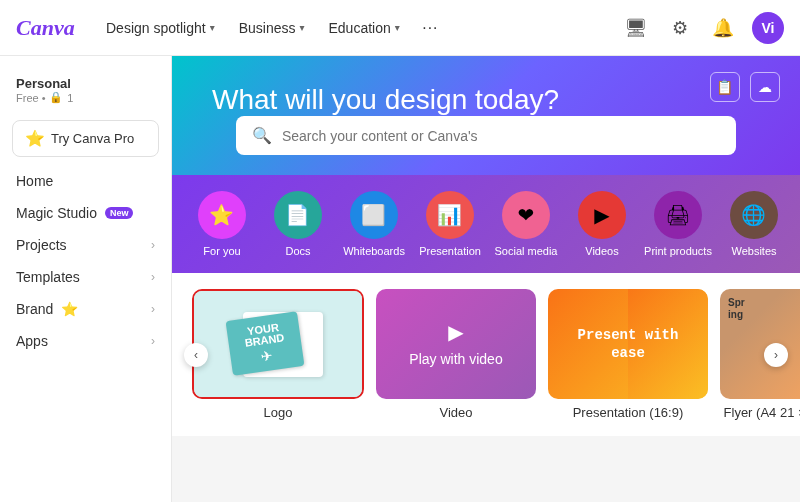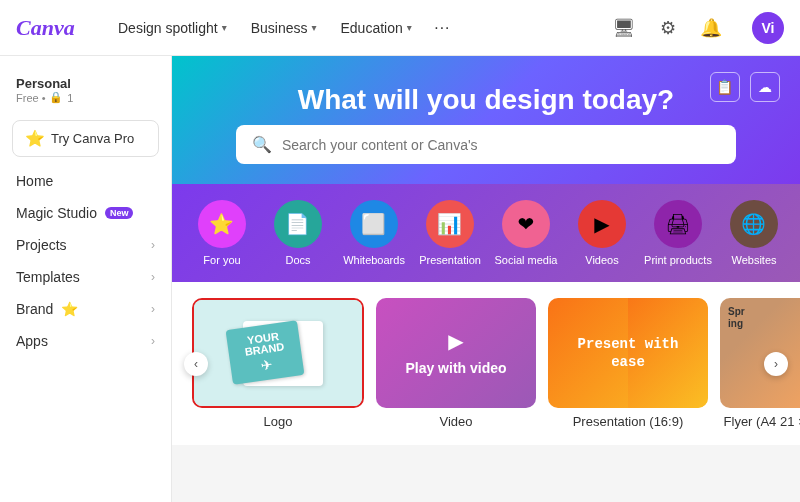--- a/index.html
+++ b/index.html
@@ -6,21 +6,21 @@
     body { font-family: -apple-system, BlinkMacSystemFont, 'Segoe UI', sans-serif; background: #f5f5f5; width: 800px; height: 502px; overflow: hidden; }
 
     
     .header {
       background: white;
       height: 56px;
       display: flex;
       align-items: center;
       padding: 0 16px;
       border-bottom: 1px solid #e8e8e8;
-      gap: 24px;
+      gap: 12px;
     }
     .logo {
       font-size: 22px;
       font-weight: 700;
       color: #7c3aed;
       font-family: Georgia, serif;
       font-style: italic;
       margin-right: 8px;
       min-width: 60px;
     }
@@ -167,24 +167,23 @@
     }
 
     
     .hero {
       background: linear-gradient(135deg, #00c4cc 0%, #6c63ff 50%, #7c3aed 100%);
       padding: 28px 40px 20px;
       position: relative;
     }
     .hero-title {
       font-size: 28px;
-      font-weight: 700;
-      color: white;
-      text-align: center;
-      margin-bottom: 9px;
+      font-weight: 400;
+      color: white;
+      margin-bottom: 0;
     }
     .hero-icons {
       position: absolute;
       top: 16px;
       right: 20px;
       display: flex;
       gap: 10px;
     }
     .hero-icon-btn {
       width: 30px;
@@ -290,21 +289,21 @@
       height: 110px;
       background: linear-gradient(135deg, #c850c0 0%, #9b59b6 100%);
       border-radius: 10px;
       display: flex;
       align-items: center;
       justify-content: center;
       flex-direction: column;
     }
     .card-video-title {
       font-size: 14px;
-      font-weight: 700;
+      font-weight: 400;
       color: white;
       text-align: center;
       line-height: 1.3;
     }
     .card-video-icon { font-size: 20px; color: white; margin-bottom: 6px; }
     .card-presentation {
       width: 160px;
       height: 110px;
       background: linear-gradient(135deg, #f97316 0%, #fbbf24 100%);
       border-radius: 10px;

